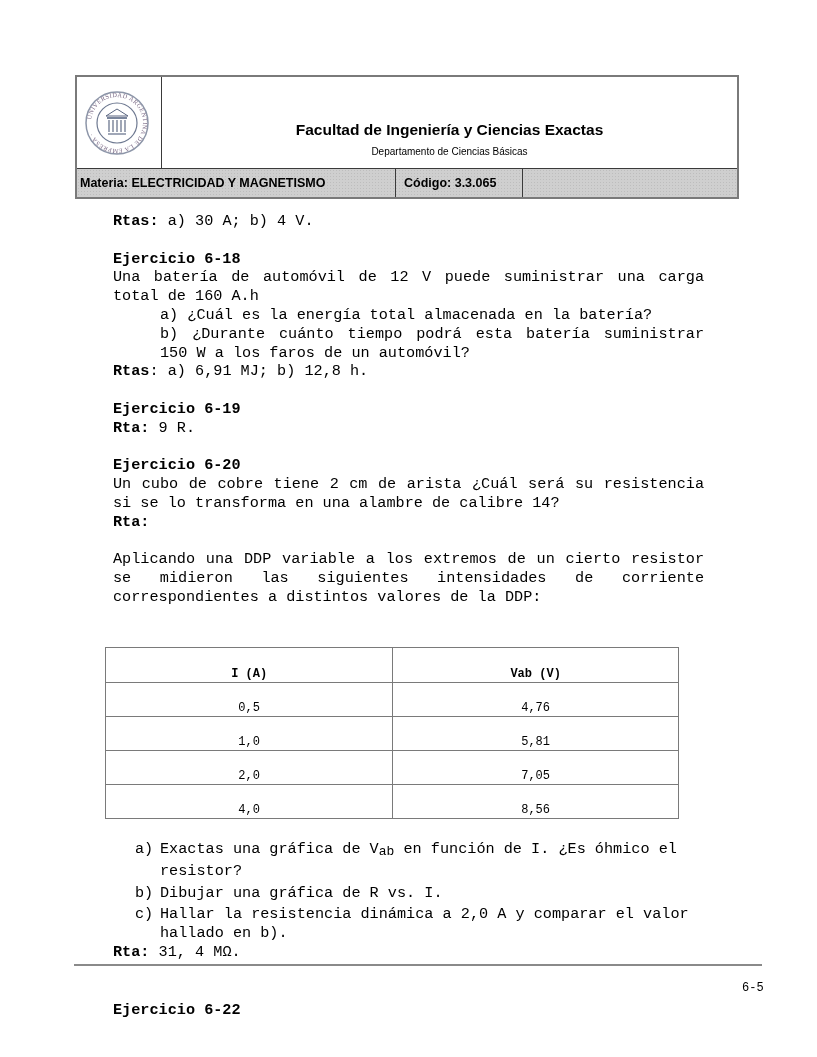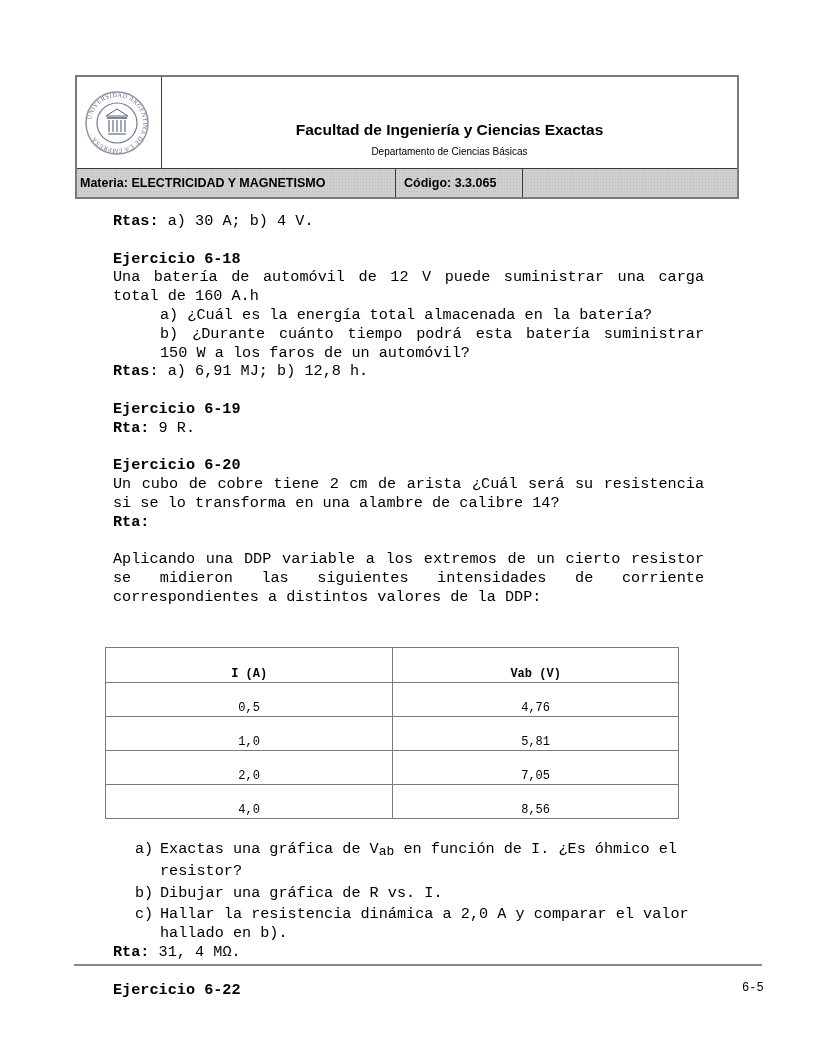--- a/index.html
+++ b/index.html
@@ -158,17 +158,17 @@
       <span class="lbl">b)</span>
       <span>Dibujar una gráfica de R vs. I.</span>
     </li>
     <li style="margin-top:3px;">
       <span class="lbl">c)</span>
       <span>Hallar la resistencia dinámica a 2,0 A y comparar el valor hallado en b).</span>
     </li>
   </ul>
   <p class="p"><span class="b">Rta:</span><span> 31, 4 MΩ.</span></p>
   <div class="gap"></div>
-  <p class="p b" style="margin-top:0;">Ejercicio 6-22</p>
+  <p class="p b" style="margin-top:20px;">Ejercicio 6-22</p>
 </div>
 
 <div class="footer-rule"></div>
 <div class="page-num serif">6-5</div>
 
 </body></html>

